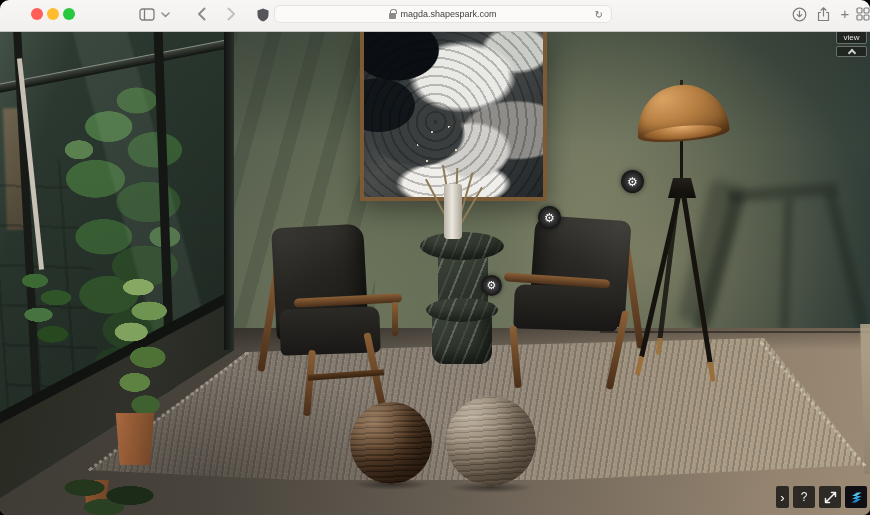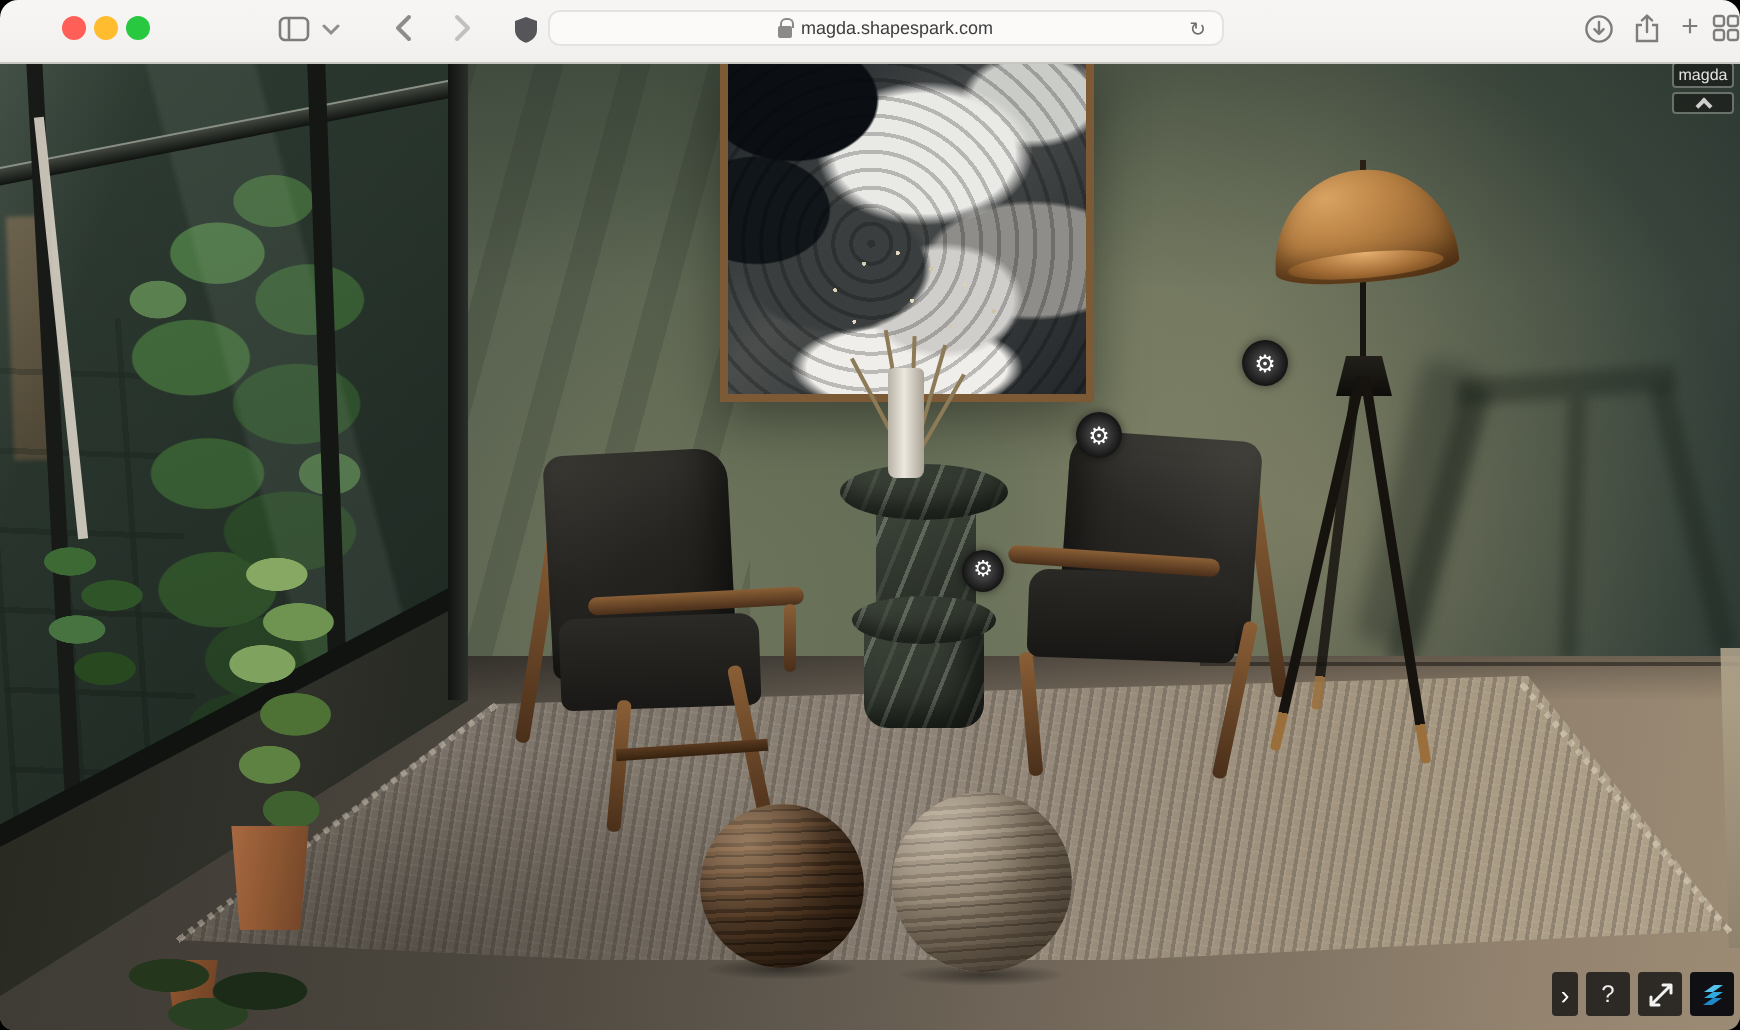--- a/index.html
+++ b/index.html
@@ -465,21 +465,21 @@
     </button>
     <button class="hotspot hs-3">
       <span>⚙</span>
     </button>
 
     <div class="sph-shadow sph-shadow-a"></div>
     <div class="sph-shadow sph-shadow-b"></div>
     <button class="sphere sphere-dark"></button>
     <button class="sphere sphere-light"></button>
 
-    <button class="ui-view">magda</button>
+    <button class="ui-view">view</button>
     <button class="ui-collapse">
       <span class="chev-up"></span>
     </button>
 
     <div class="ui-bottom">
       <button class="vbtn vbtn-expand">›</button>
       <button class="vbtn vbtn-help">?</button>
       <button class="vbtn vbtn-fs">
         <svg width="13" height="13" viewBox="0 0 13 13">
             <path d="M1.5 11.5 L11.5 1.5 M1.5 7.5 V11.5 H5.5 M7.5 1.5 H11.5 V5.5" fill="none" stroke="#f2f2f2" stroke-width="1.5" stroke-linecap="round" stroke-linejoin="round"></path>

